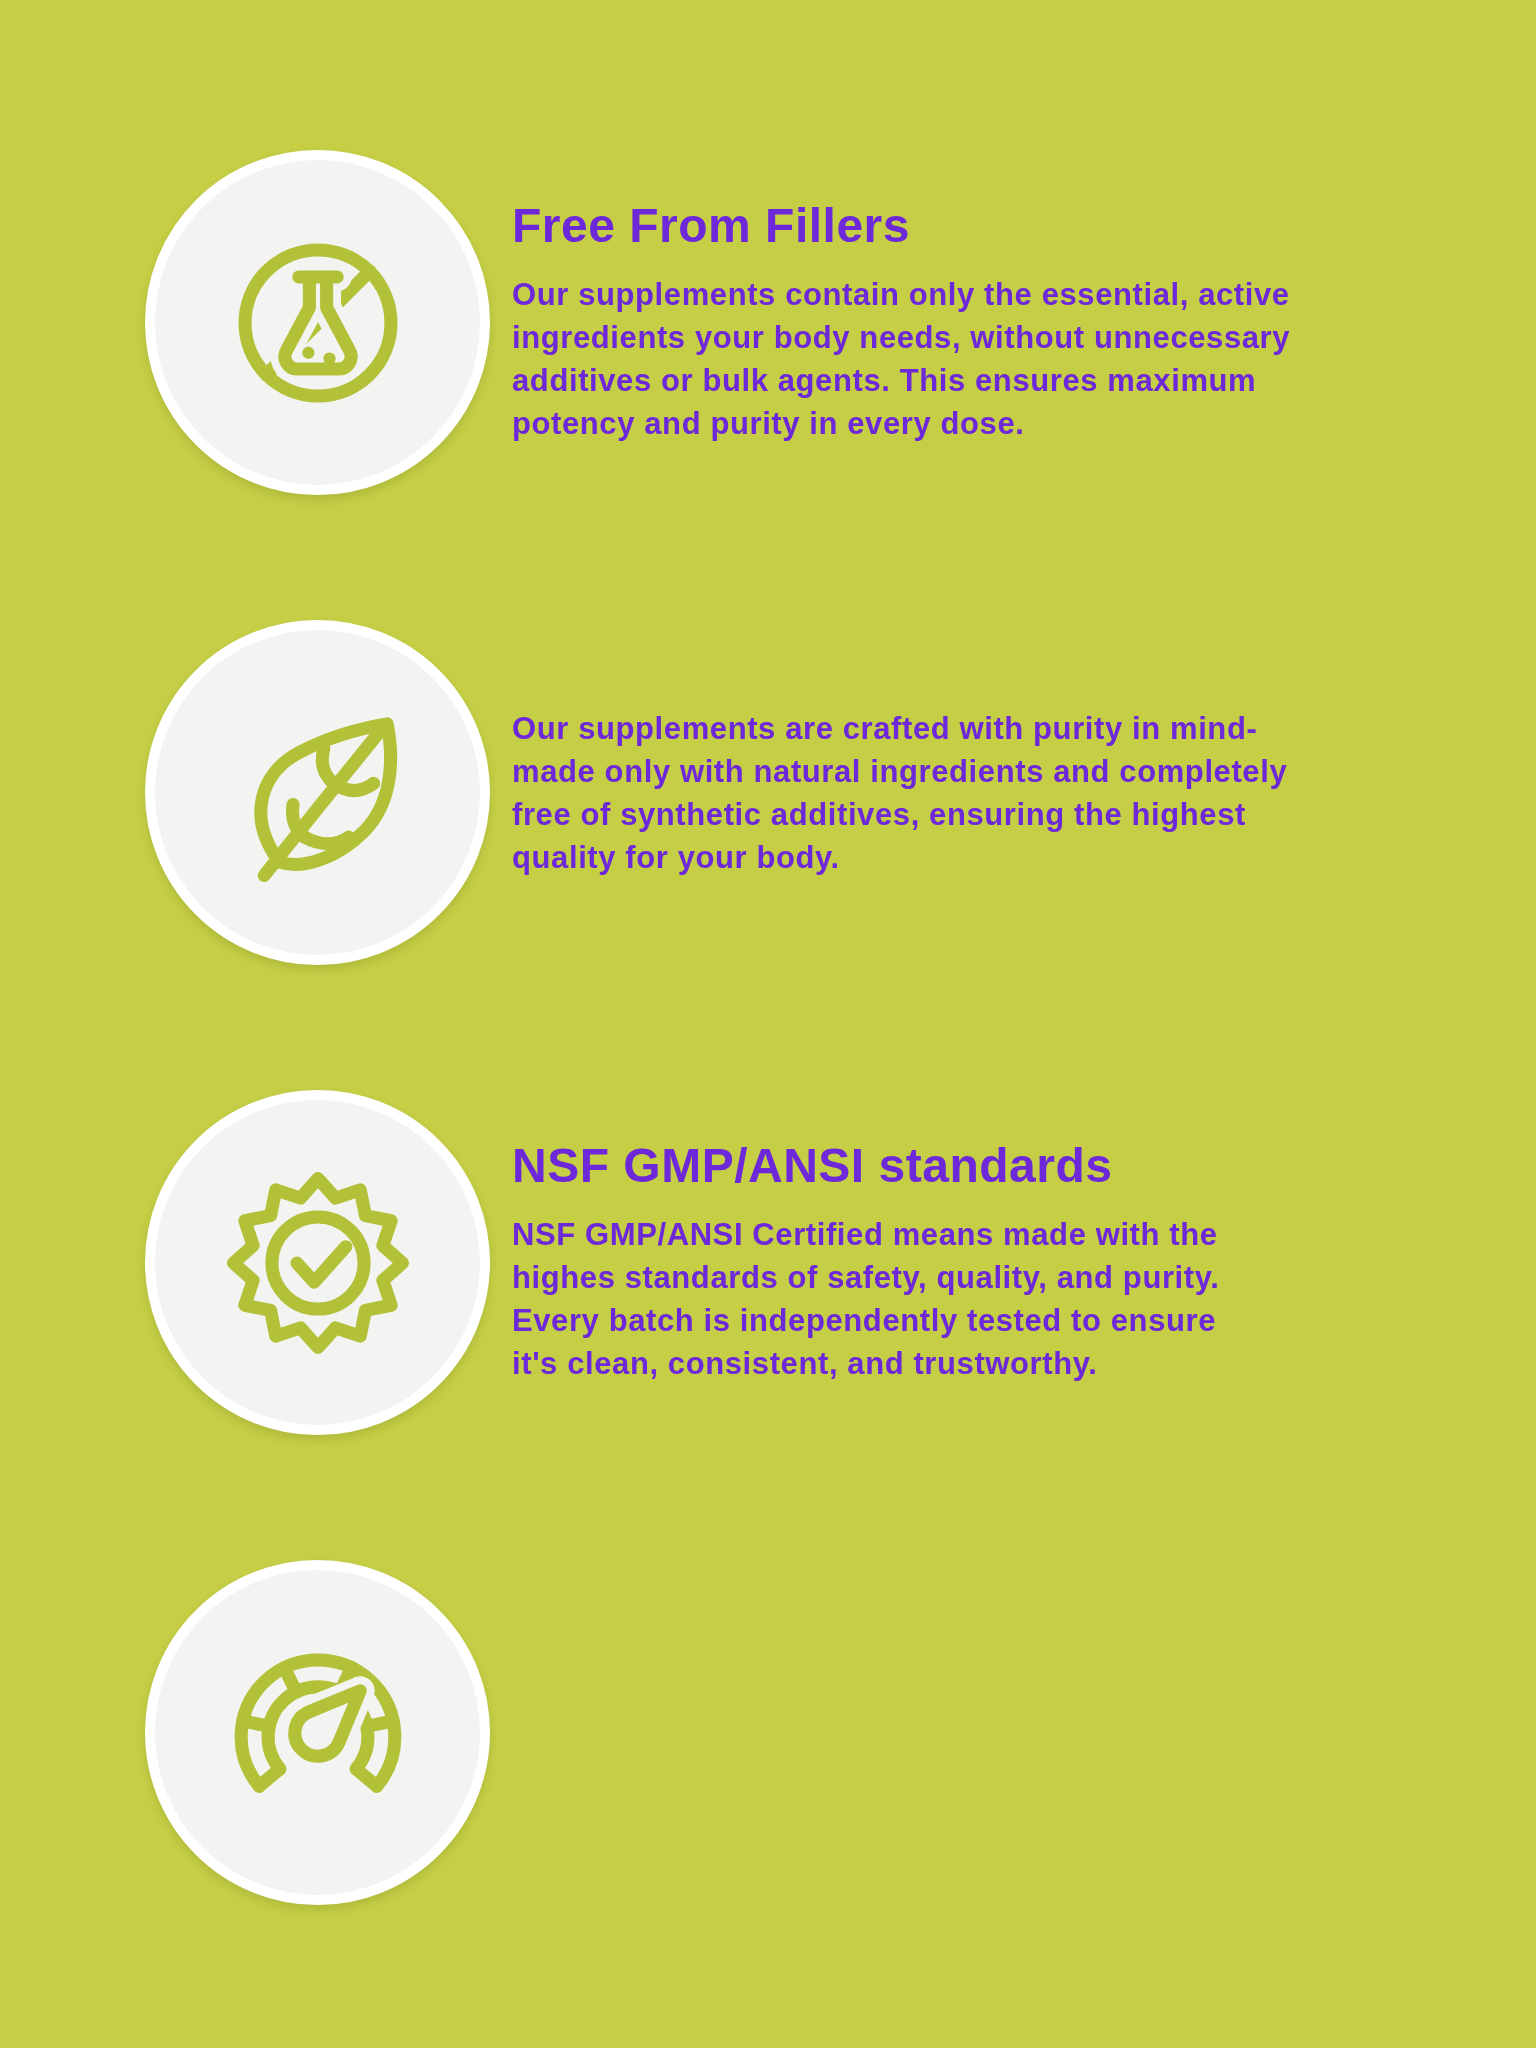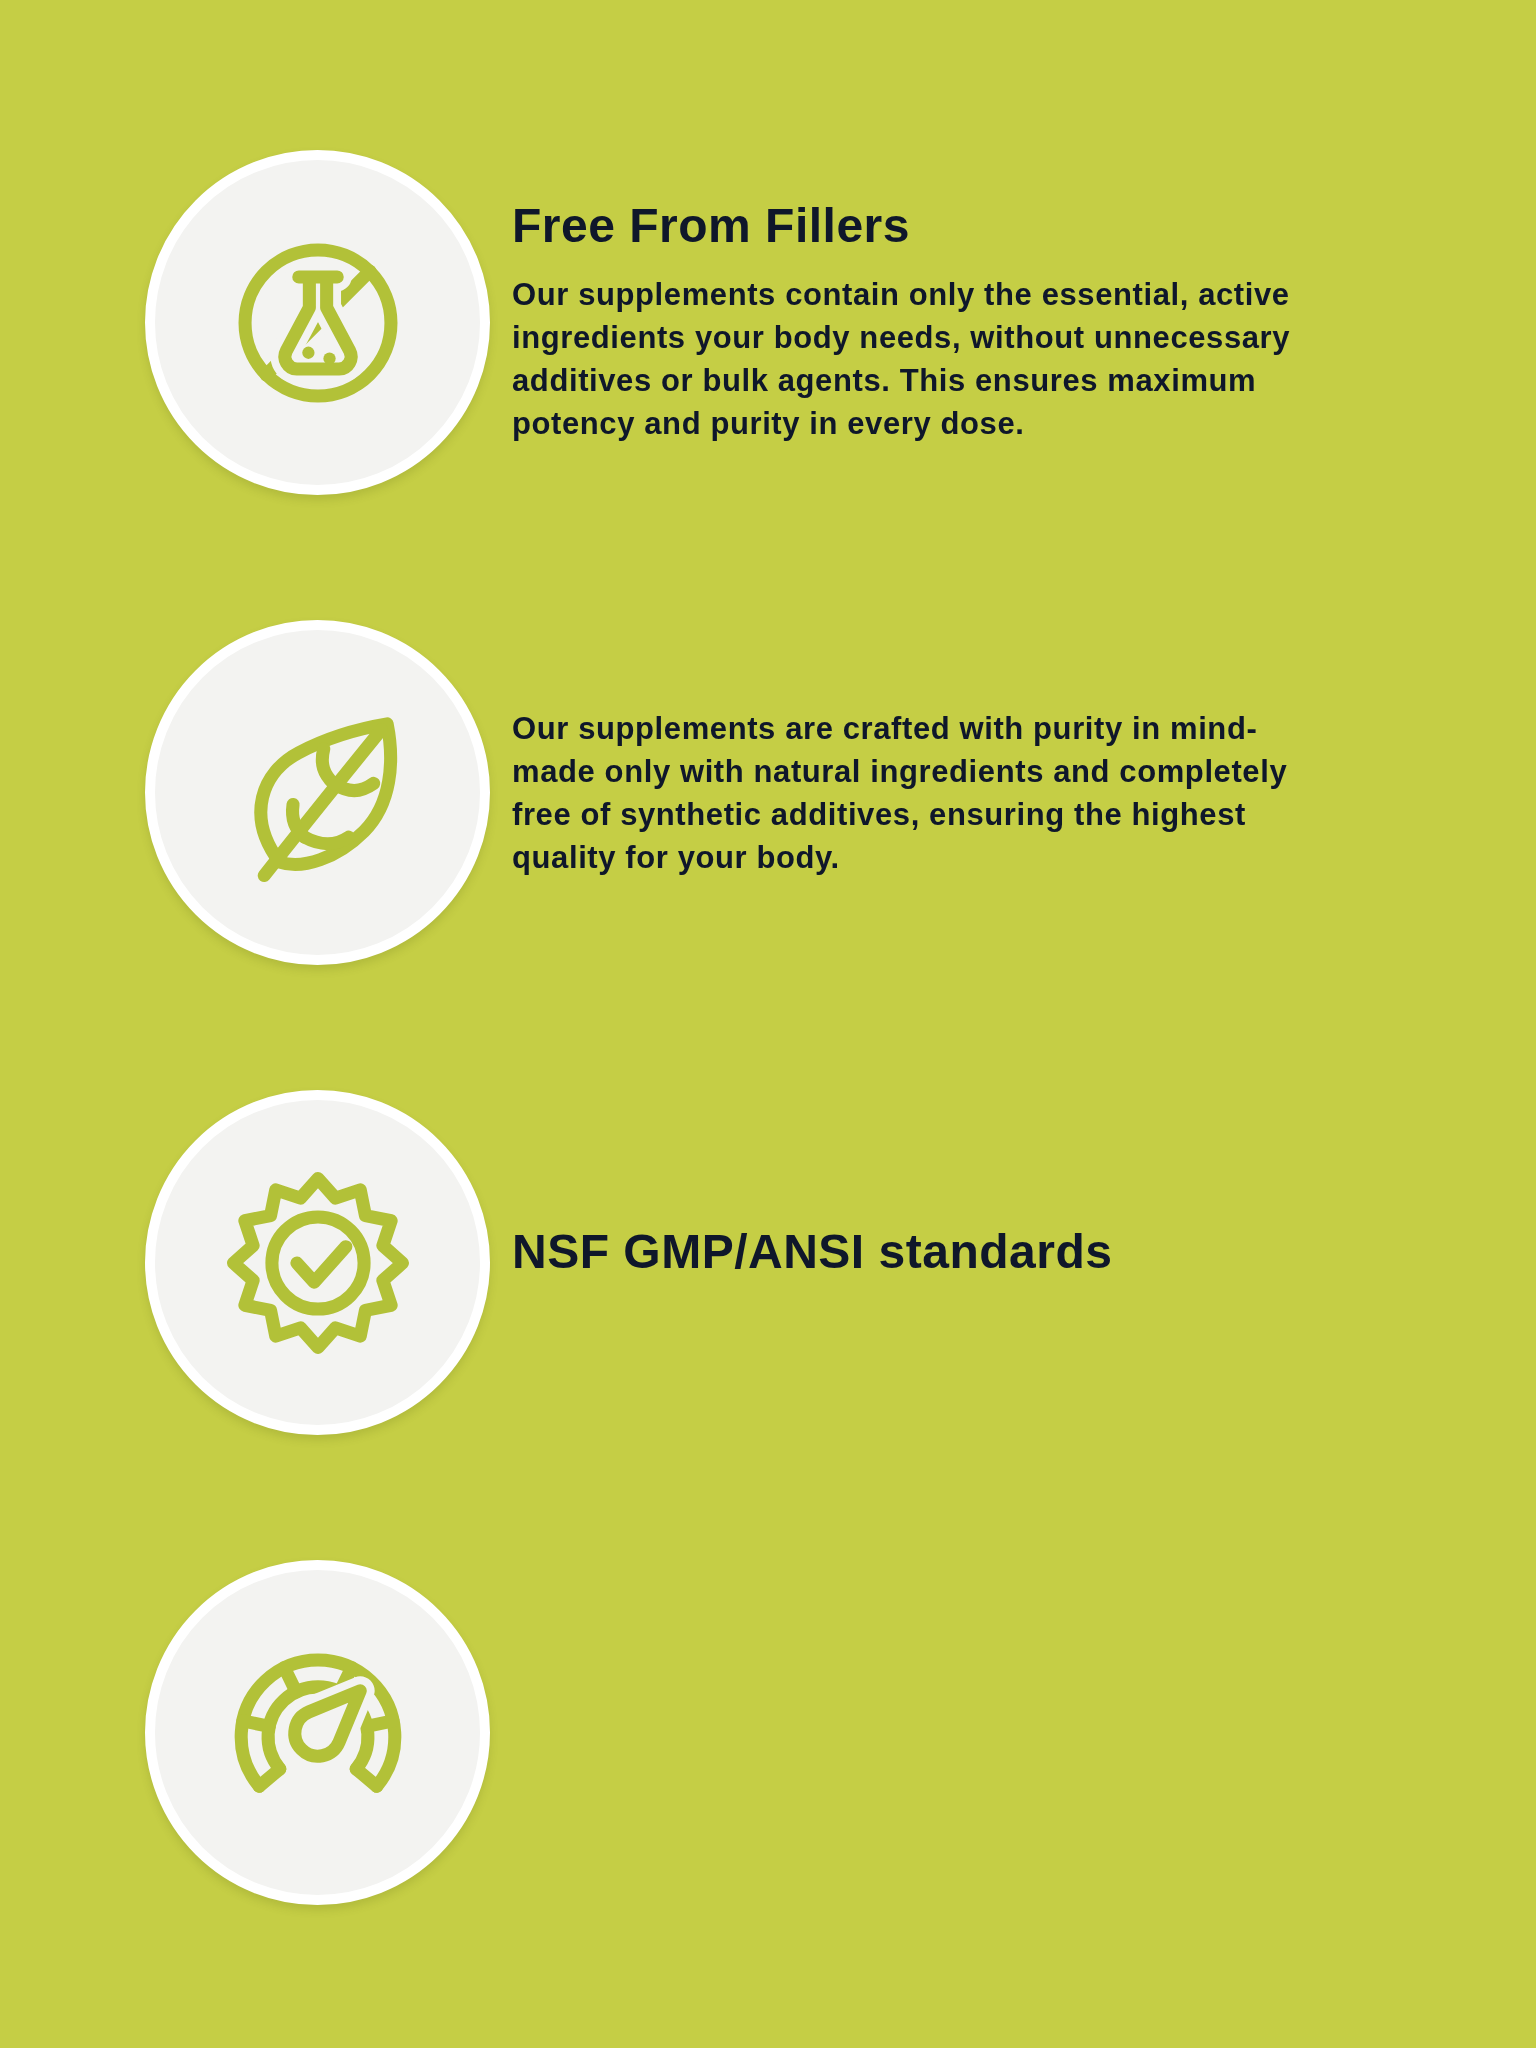--- a/index.html
+++ b/index.html
@@ -24,21 +24,21 @@
     box-sizing:border-box;
     border:10px solid #ffffff;
     border-radius:50%;
     background:#f3f3f1;
     flex-shrink:0;
     display:flex;align-items:center;justify-content:center;
     box-shadow:0 5px 8px rgba(90,100,20,0.18);
   }
   .badge svg{width:192px;height:192px;display:block;}
   .feature-text{
-    color:#0f172a;
+    color:#6d28d9;
     max-width:1000px;
   }
   .feature-title{
     margin:0 0 20px 0;
     font-size:48px;
     line-height:1.1;
     font-weight:700;
     letter-spacing:0.5px;
   }
   .feature-body{
@@ -110,20 +110,24 @@
   <div class="feature-row">
     <div class="badge">
       <svg viewBox="0 0 100 100">
         <polygon class="icon-stroke" points="94,50 83.8,59.1 88.1,72 74.7,74.7 72,88.1 59.1,83.8 50,94 40.9,83.8 28,88.1 25.3,74.7 11.9,72 16.2,59.1 6,50 16.2,40.9 11.9,28 25.3,25.3 28,11.9 40.9,16.2 50,6 59.1,16.2 72,11.9 74.7,25.3 88.1,28 83.8,40.9"></polygon>
         <circle class="icon-stroke" cx="50" cy="50" r="24"></circle>
         <path class="icon-stroke" d="M39,50 L48,60 L64.5,41.5"></path>
       </svg>
     </div>
     <div class="feature-text">
       <h2 class="feature-title">NSF GMP/ANSI standards</h2>
+      <p class="feature-body">NSF GMP/ANSI Certified means made with the
+highes standards of safety, quality, and purity.
+Every batch is independently tested to ensure
+it's clean, consistent, and trustworthy.</p>
     </div>
   </div>
 
   <div class="feature-row">
     <div class="badge">
       <svg viewBox="0 0 100 100">
         <path class="icon-stroke" d="M19.4,77.7 A40,40 0 1 1 80.6,77.7"></path>
         <path class="icon-stroke" d="M30.1,68.7 A26,26 0 1 1 69.9,68.7"></path>
         <line class="icon-stroke" x1="19.4" y1="77.7" x2="30.1" y2="68.7"></line>
         <line class="icon-stroke" x1="80.6" y1="77.7" x2="69.9" y2="68.7"></line>

